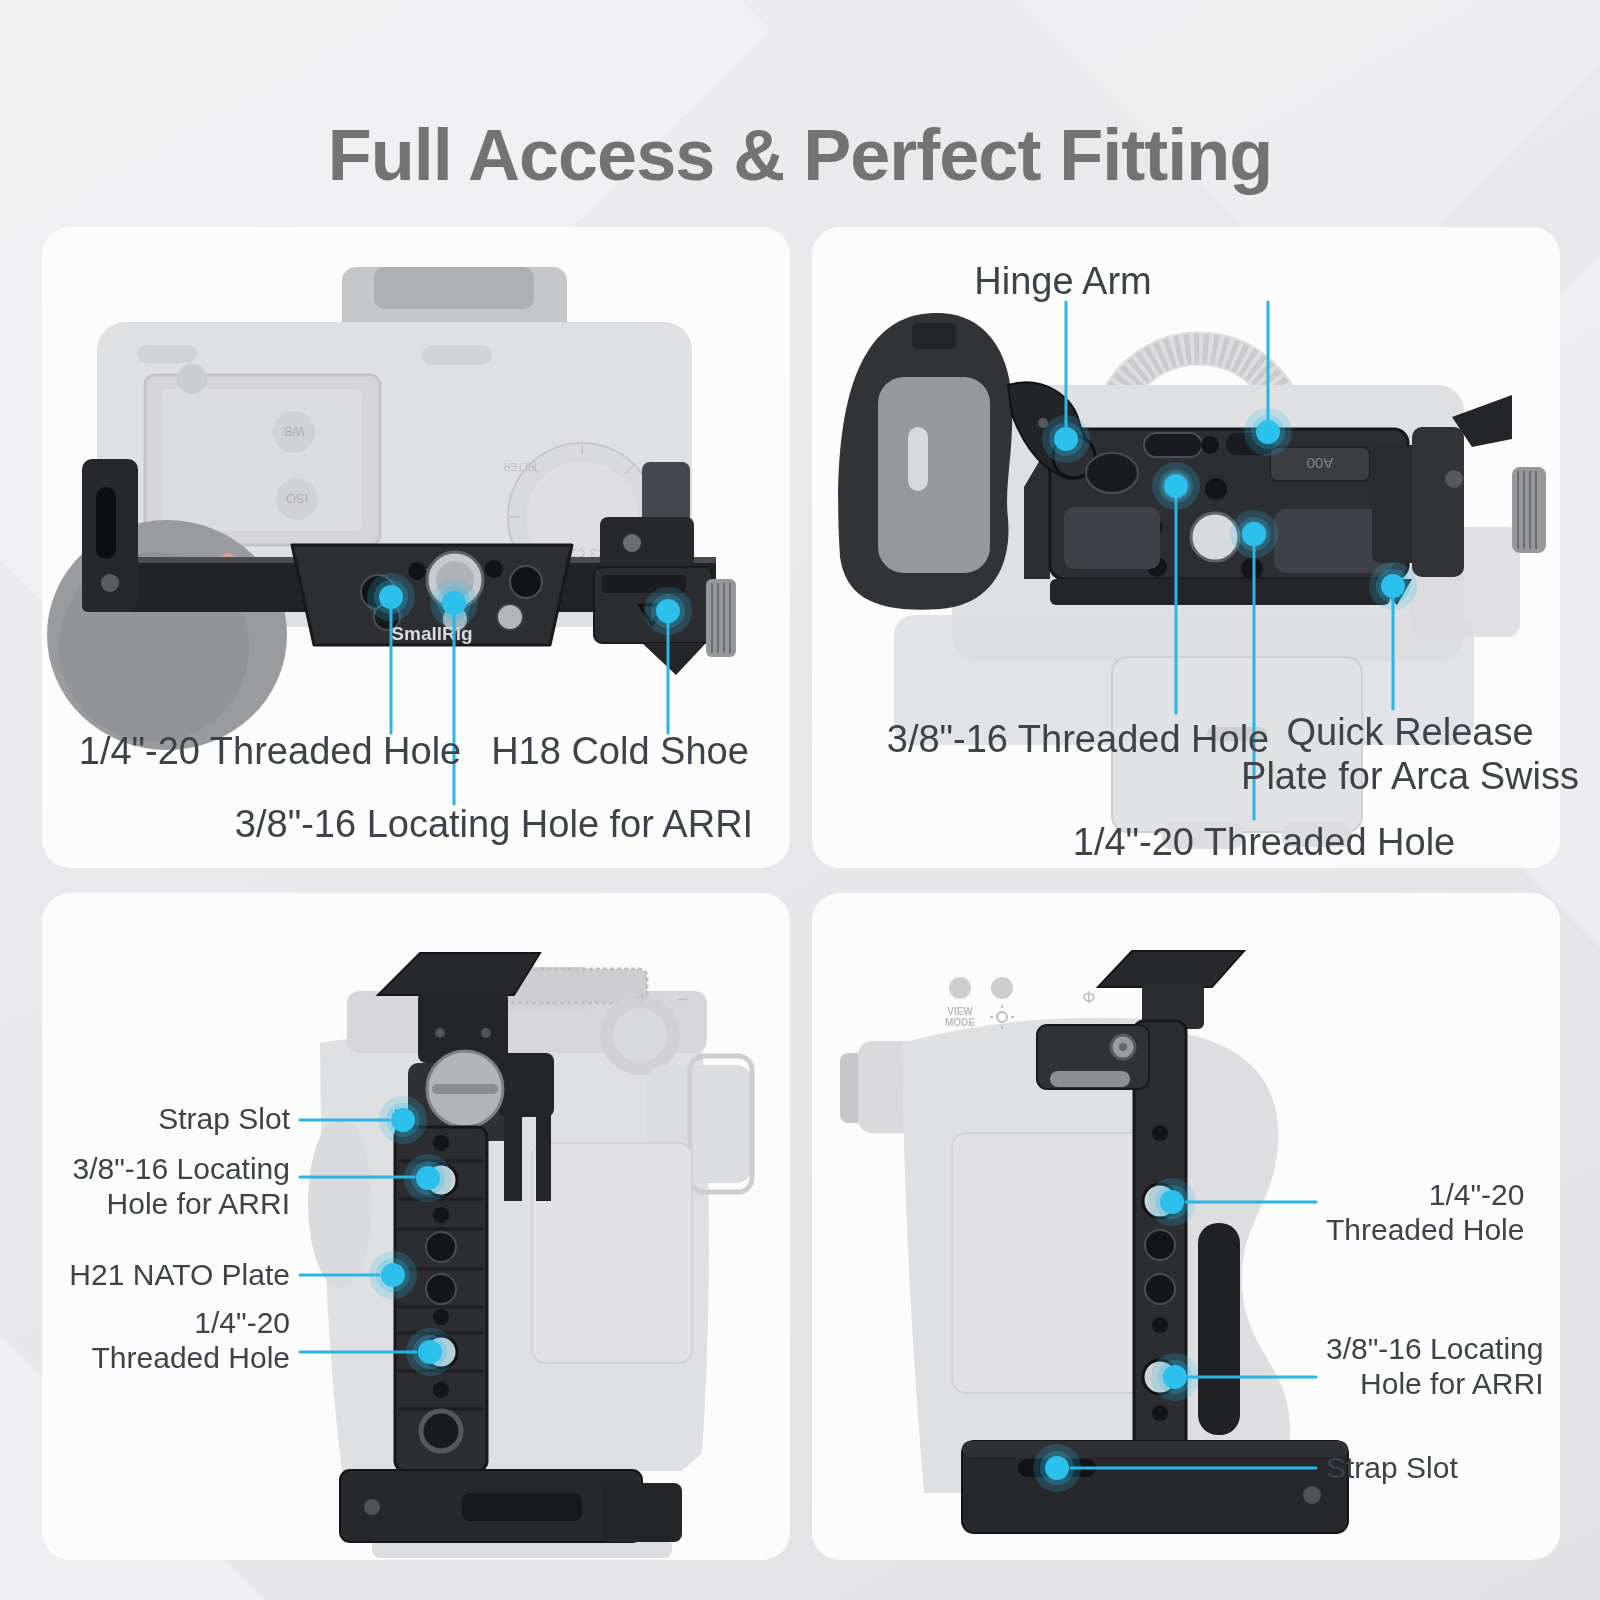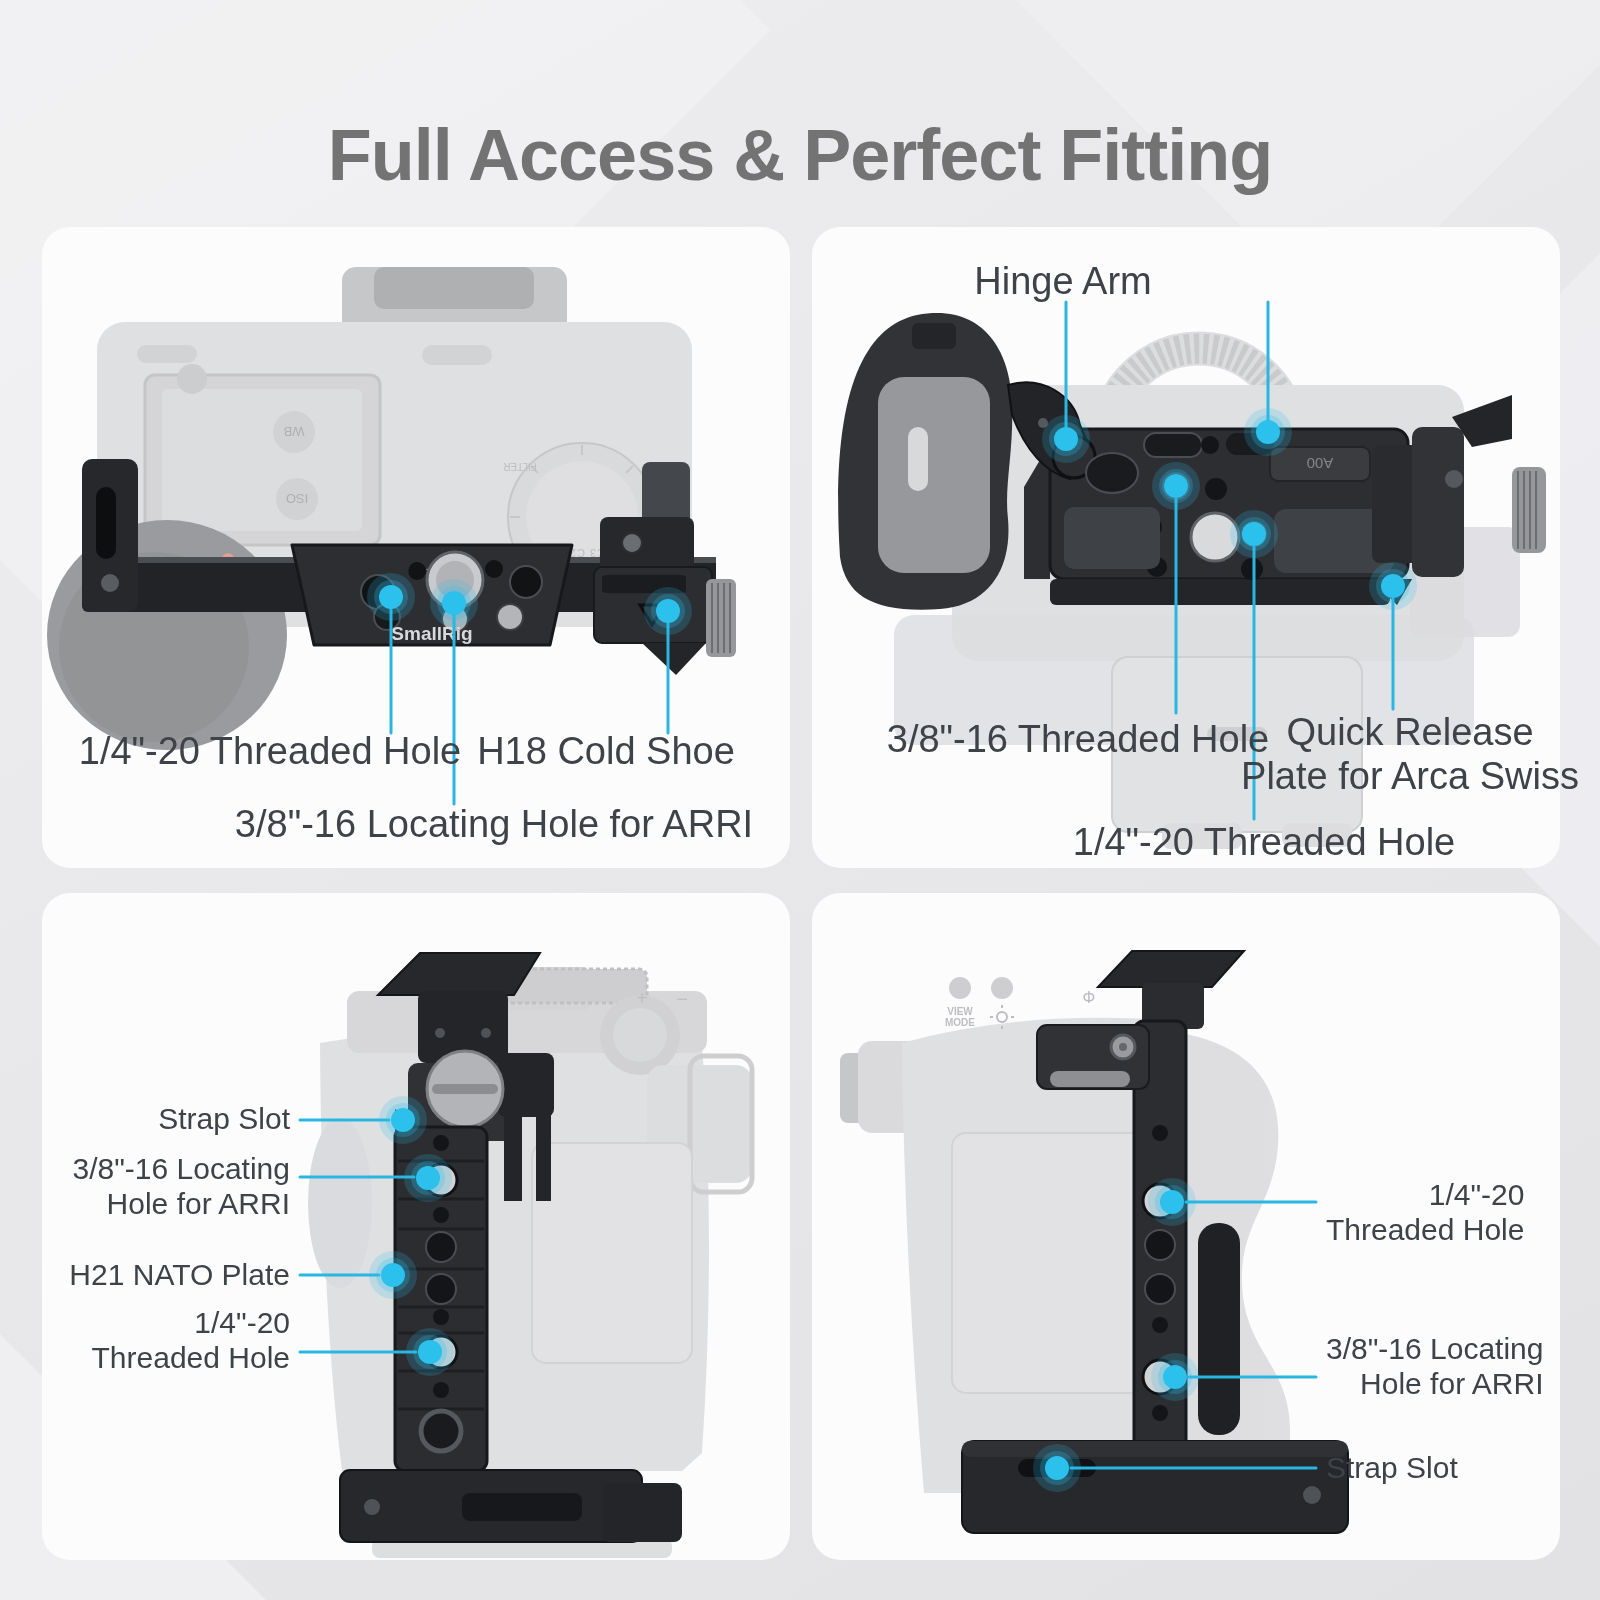--- a/index.html
+++ b/index.html
@@ -133,21 +133,21 @@
           <circle r="12"></circle>
         </g>
       <g transform="translate(626,384)">
           <circle r="24" opacity="0.2"></circle>
           <circle r="17" opacity="0.25"></circle>
           <circle r="12"></circle>
         </g>
     </g>
   </svg>
   <div class="co co-c" style="left:228px;top:524px">1/4"-20 Threaded Hole</div>
-  <div class="co co-c" style="left:564px;top:524px">H18 Cold Shoe</div>
+  <div class="co co-c" style="left:578px;top:524px">H18 Cold Shoe</div>
   <div class="co co-c" style="left:452px;top:597px">3/8"-16 Locating Hole for ARRI</div>
 </div>
 
 <div class="panel p-tr">
   <svg width="748" height="641" viewBox="0 0 748 641">
     <g class="ghost">
       <path d="M296,200 A92,92 0 0 1 478,200" stroke="#c3c4c8" stroke-width="34" fill="none"></path>
       <path d="M296,200 A92,92 0 0 1 478,200" stroke="#9fa0a4" stroke-width="30" fill="none" stroke-dasharray="5,4"></path>
       <rect x="140" y="158" width="512" height="276" rx="26" fill="#c7c8cc"></rect>
       <rect x="82" y="388" width="580" height="130" rx="20" fill="#c3c4c8" opacity="0.8"></rect>

